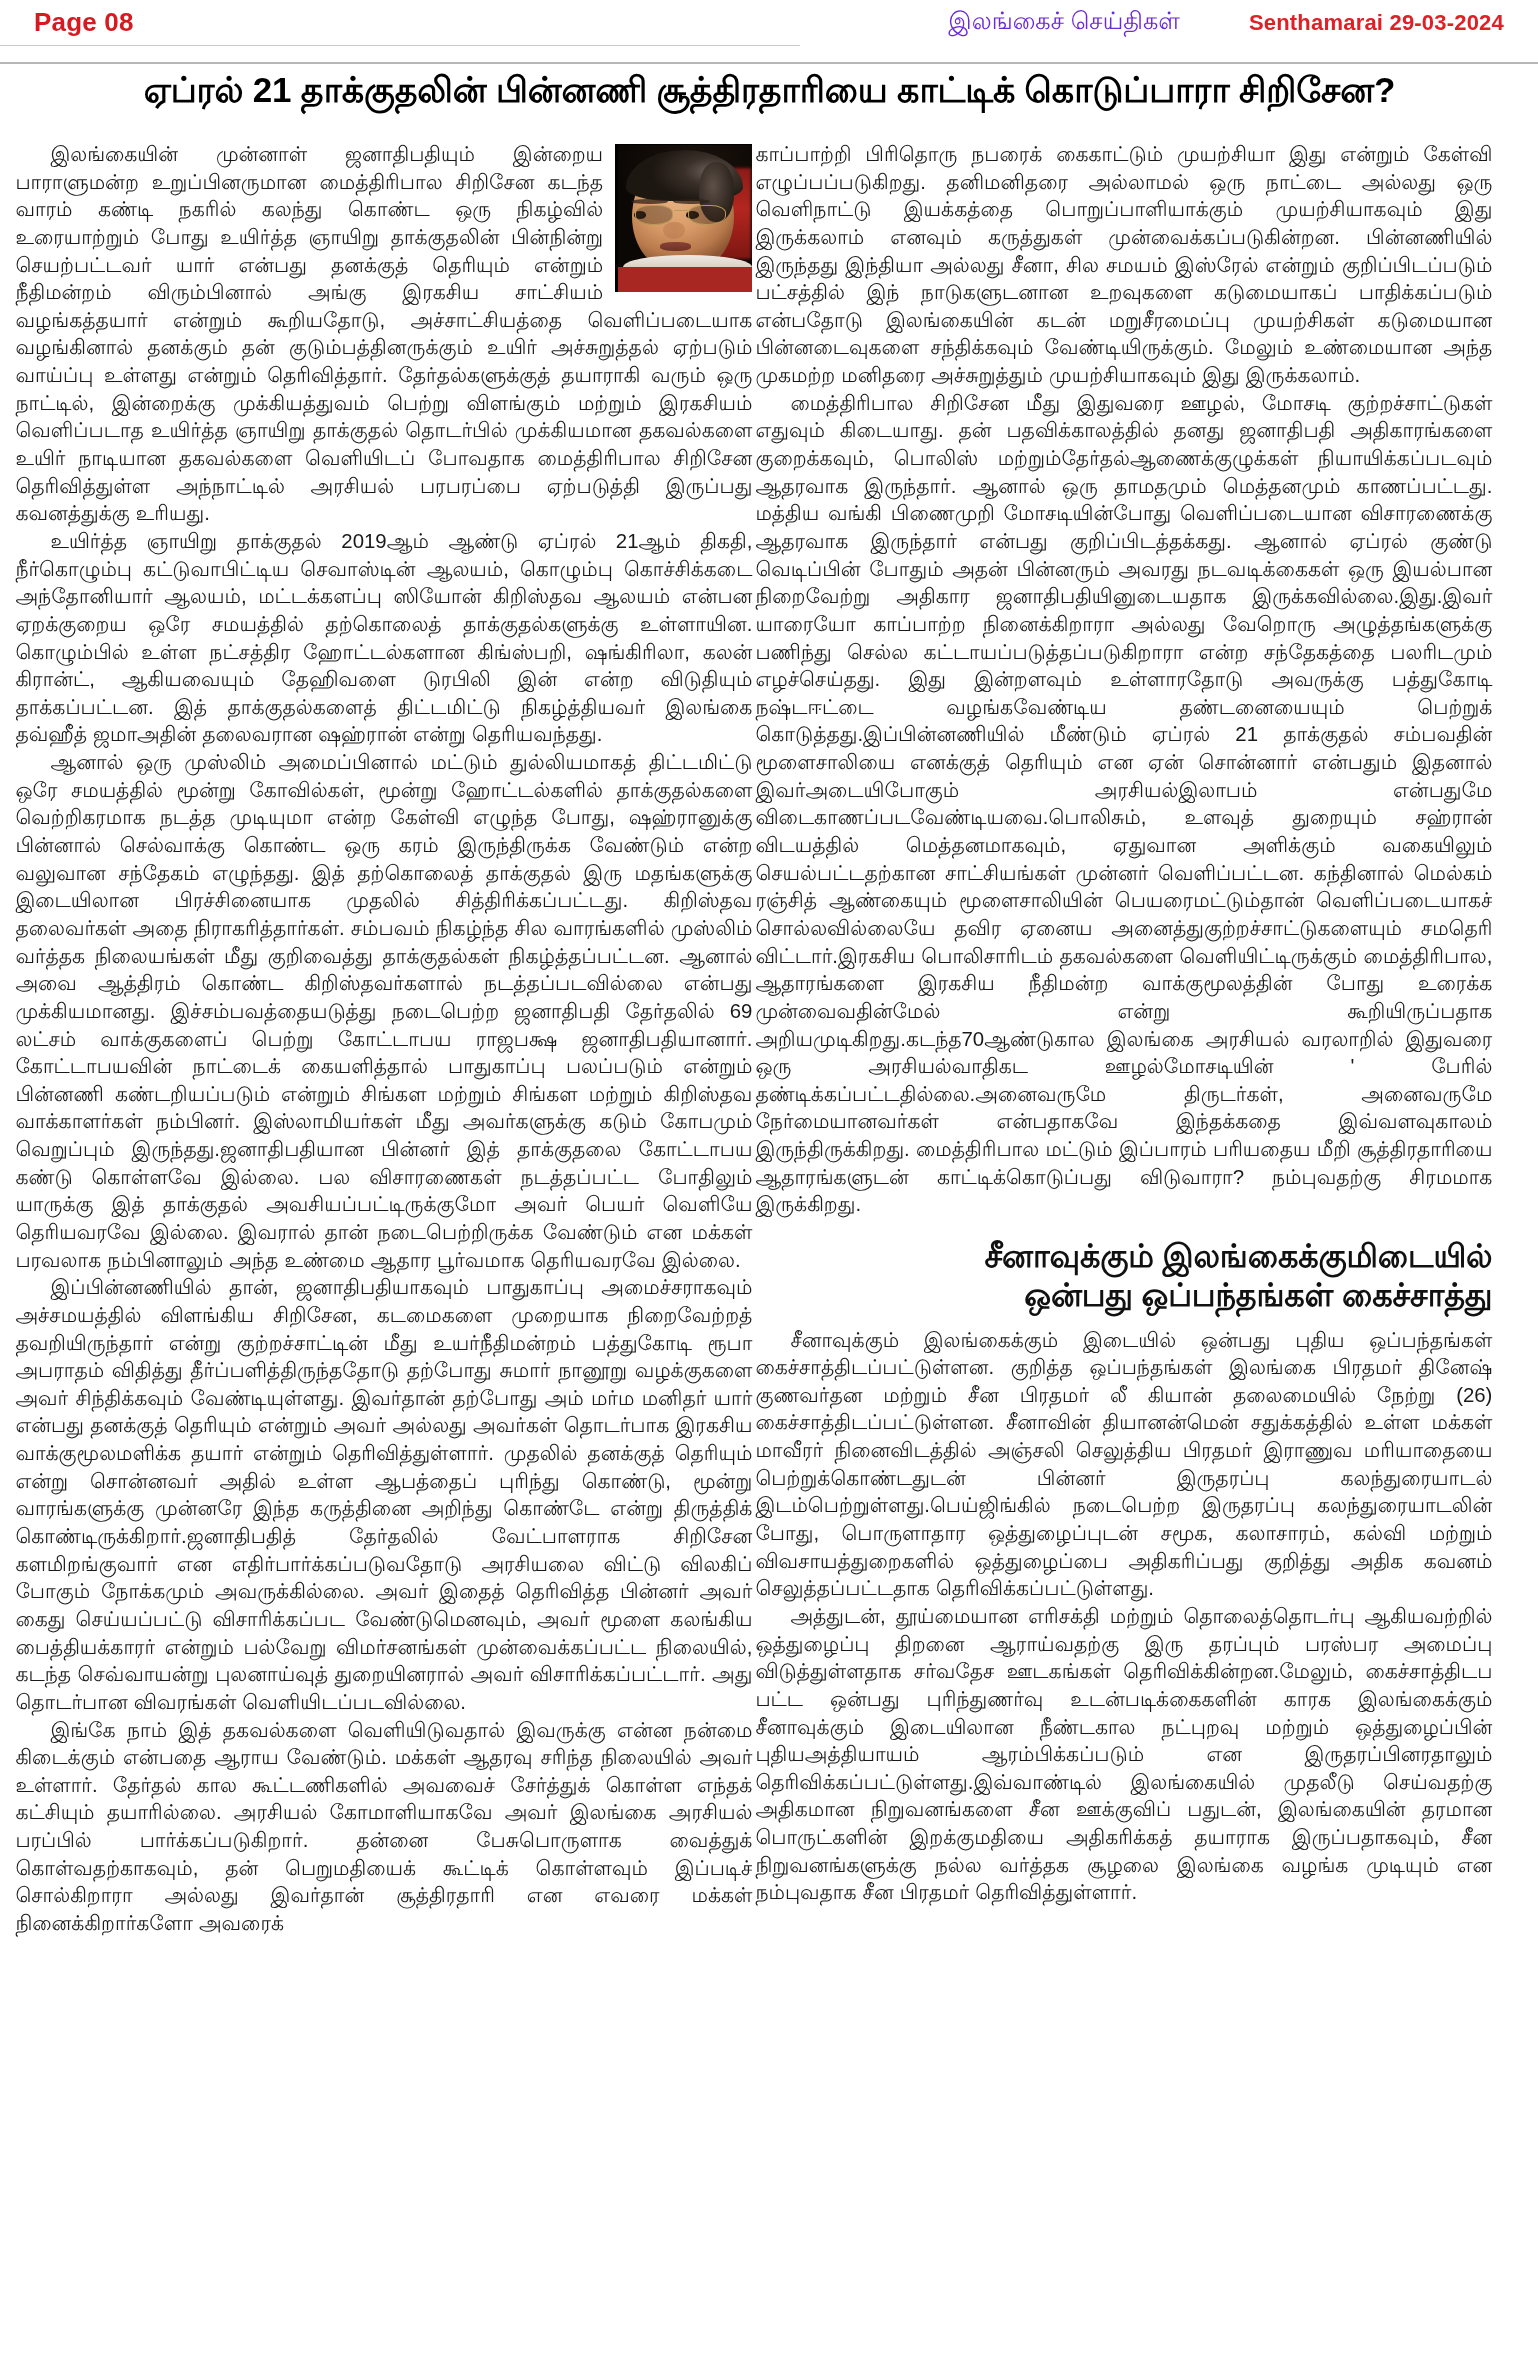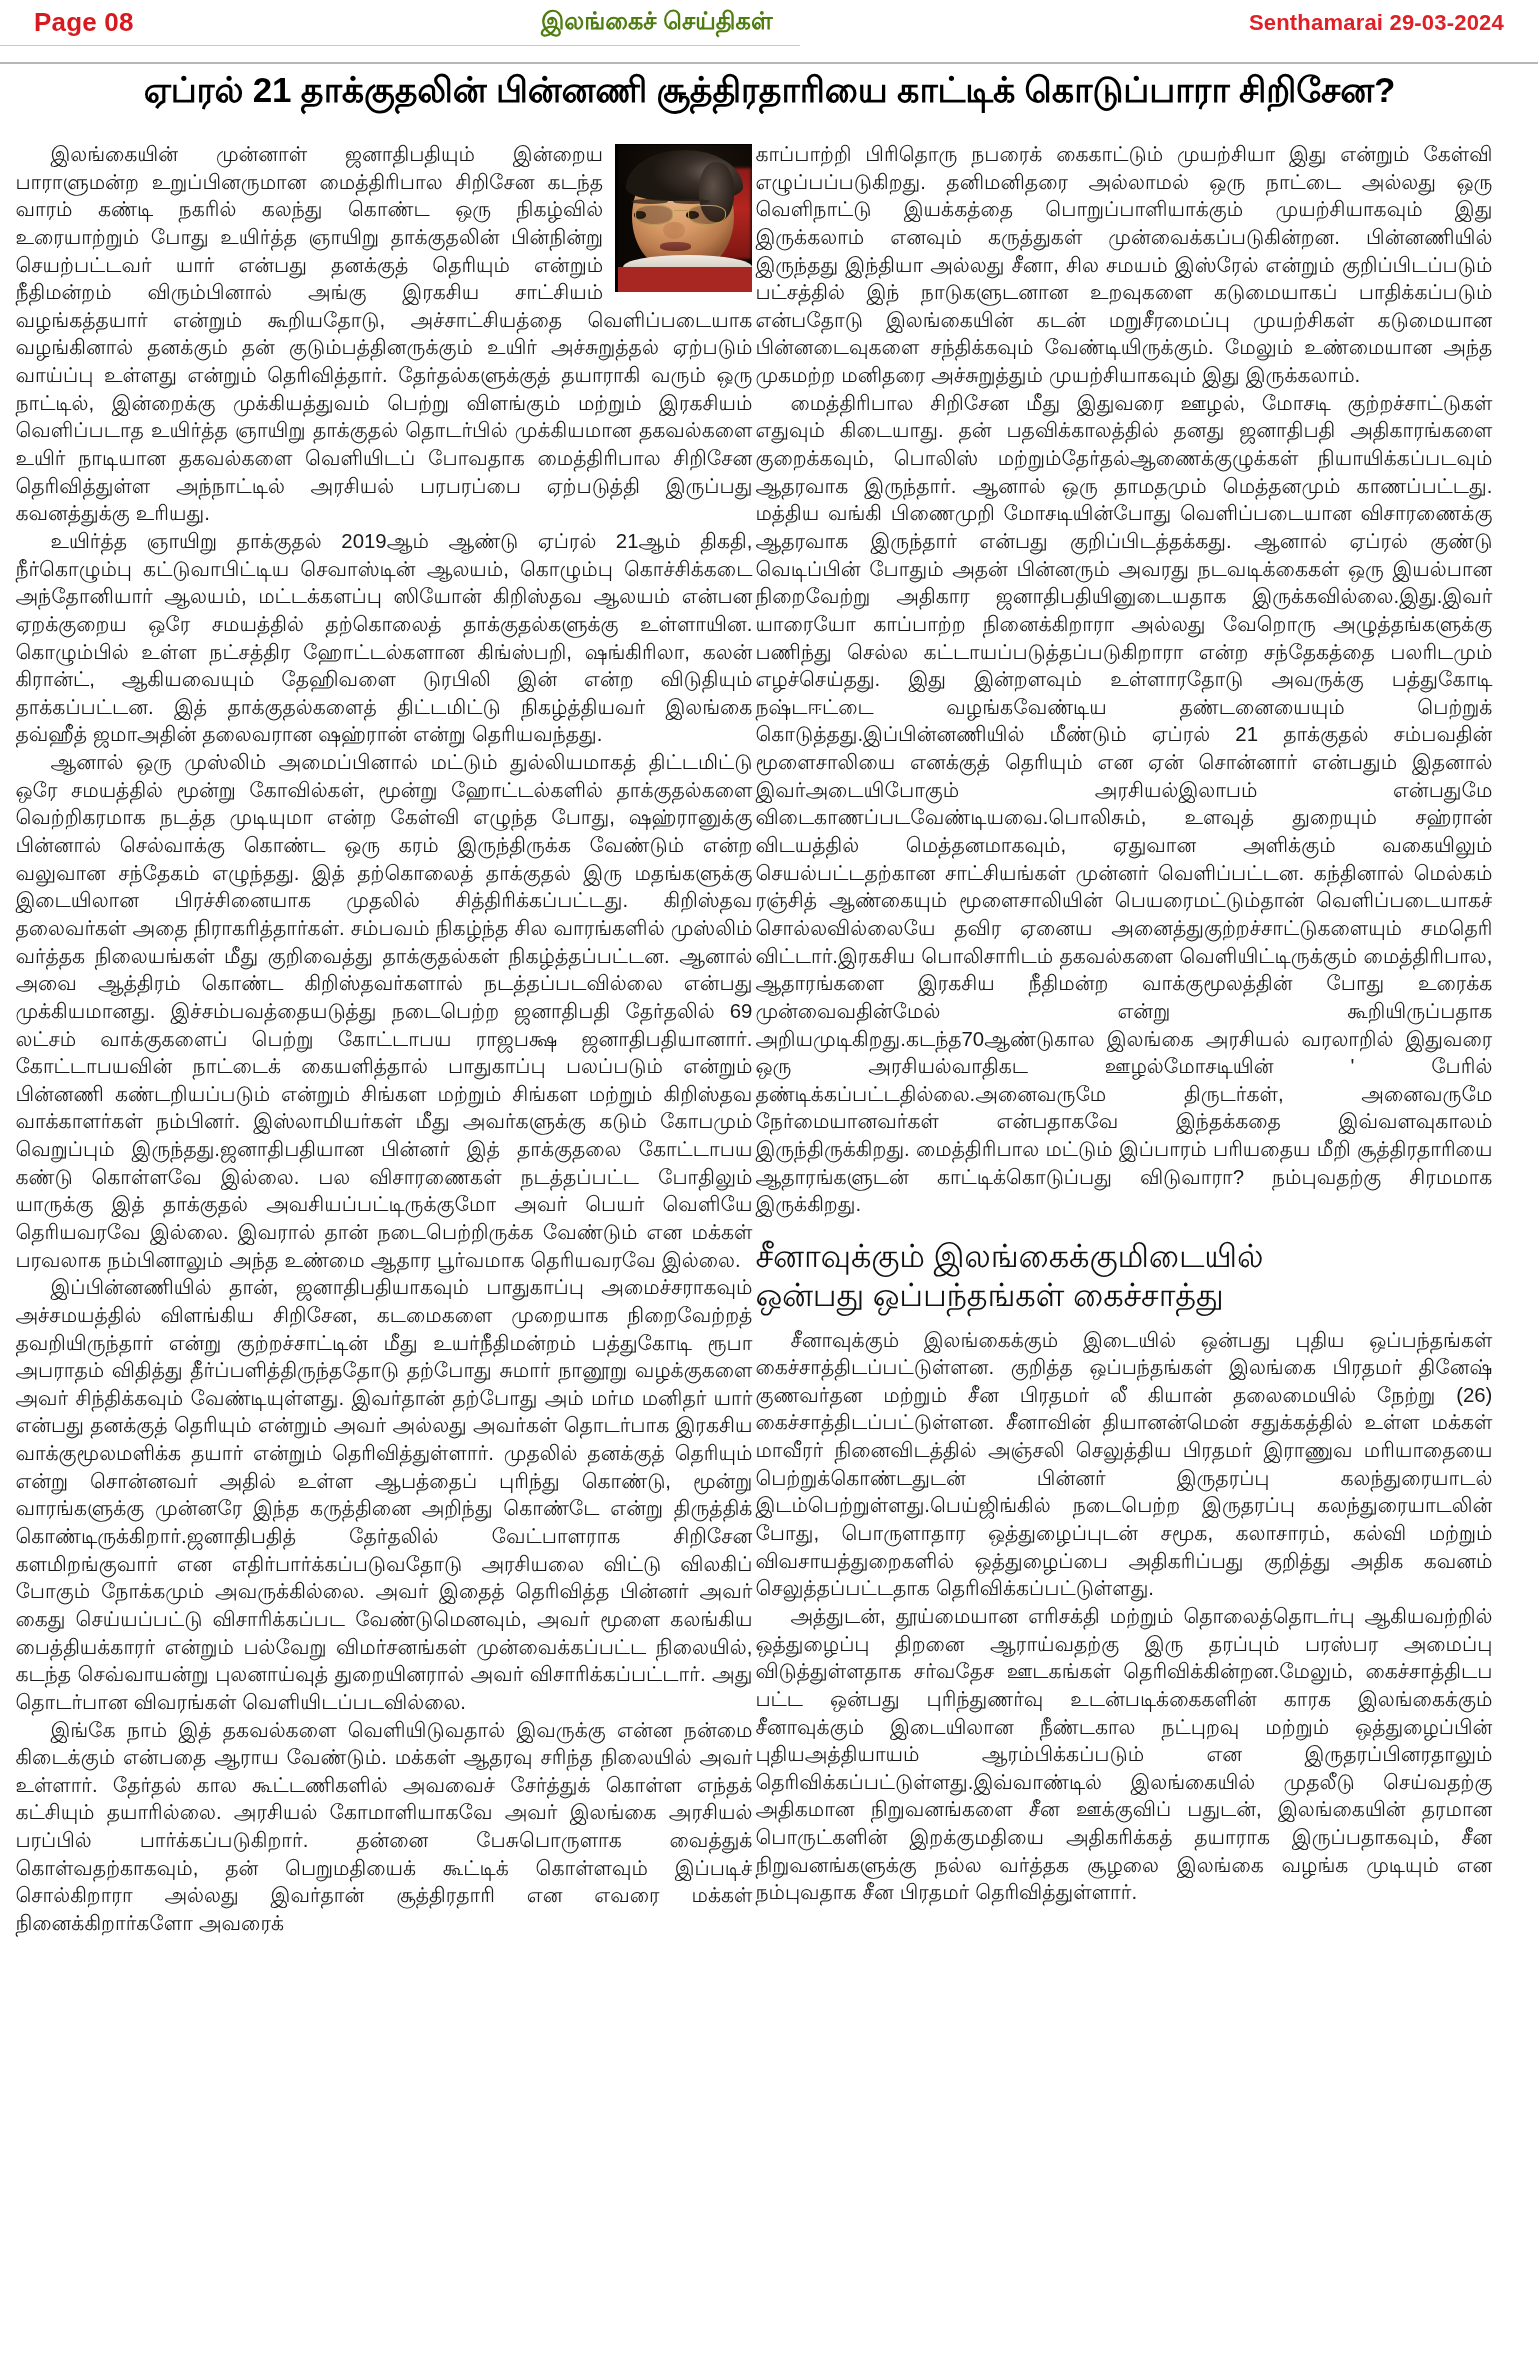--- a/index.html
+++ b/index.html
@@ -27,25 +27,25 @@
   }
   .masthead .page-no {
     color: #d71920;
     font-weight: bold;
     font-size: 26px;
     letter-spacing: 0.2px;
     white-space: nowrap;
     flex: 0 0 auto;
   }
   .masthead .center-title {
-    color: #4d7c0f;
+    color: #6d28d9;
     font-size: 24px;
-    font-weight: bold;
+    font-weight: normal;
     flex: 1 1 auto;
-    text-align: center;
+    text-align: right;
     white-space: nowrap;
     padding-right: 69px;
   }
   .masthead .brand {
     color: #e02027;
     font-weight: bold;
     font-size: 22px;
     white-space: nowrap;
     flex: 0 0 auto;
     letter-spacing: 0.2px;
@@ -220,23 +220,23 @@
   .photo-red {
     width: 137px;
     height: 24.6px;
     background: #a82722;
     border-left: 3.8px solid #000;
   }
 
   
   .subhead {
     font-size: 32px;
-    font-weight: normal;
+    font-weight: bold;
     color: #111111;
-    text-align: left;
+    text-align: right;
     line-height: 1.2;
     margin: 18.5px 0 12.3px 0;
     letter-spacing: -0.2px;
   }
   .subhead div { white-space: nowrap; }
 </style>
 </head>
 <body>
 
 <div class="page">

